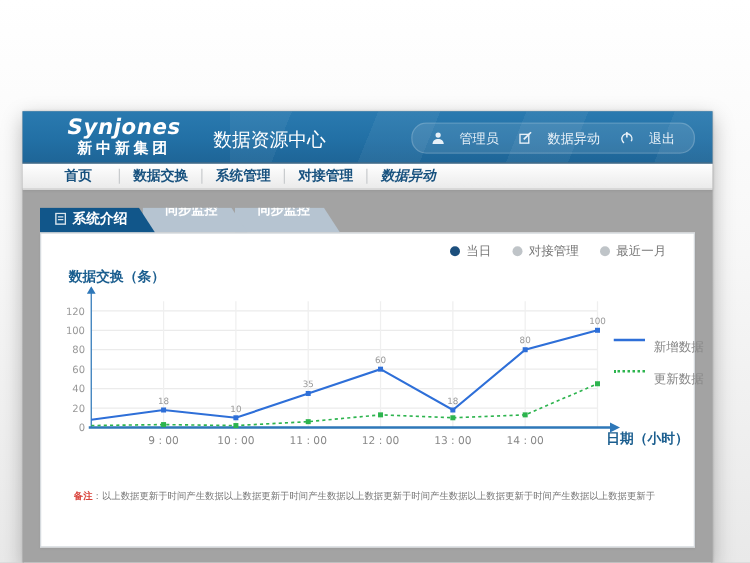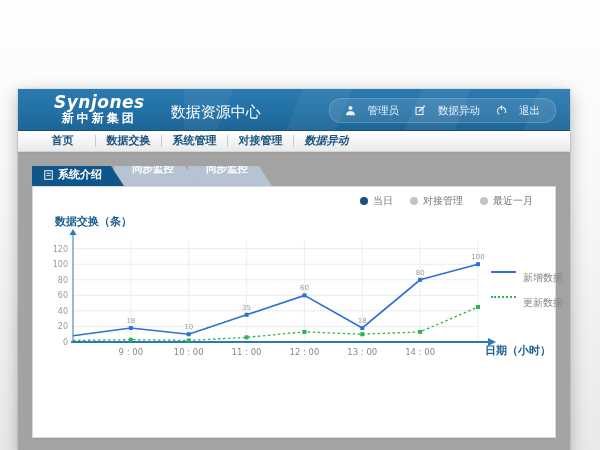--- a/index.html
+++ b/index.html
@@ -233,15 +233,18 @@
           <div class="legend-row">
             <span class="legend-line solid" style="border-top-color: rgb(46, 111, 216);"></span>
             <span>新增数据</span>
           </div>
           <div class="legend-row">
             <span class="legend-line dotted" style="border-top-color: rgb(45, 180, 78);"></span>
             <span>更新数据</span>
           </div>
         </div>
 
+      <div class="note">
+        <span class="pfx">备注</span><span>：以上数据更新于时间产生数据以上数据更新于时间产生数据以上数据更新于时间产生数据以上数据更新于时间产生数据以上数据更新于</span>
+      </div>
     </div>
   </div>
 </div>
 
 </body></html>

